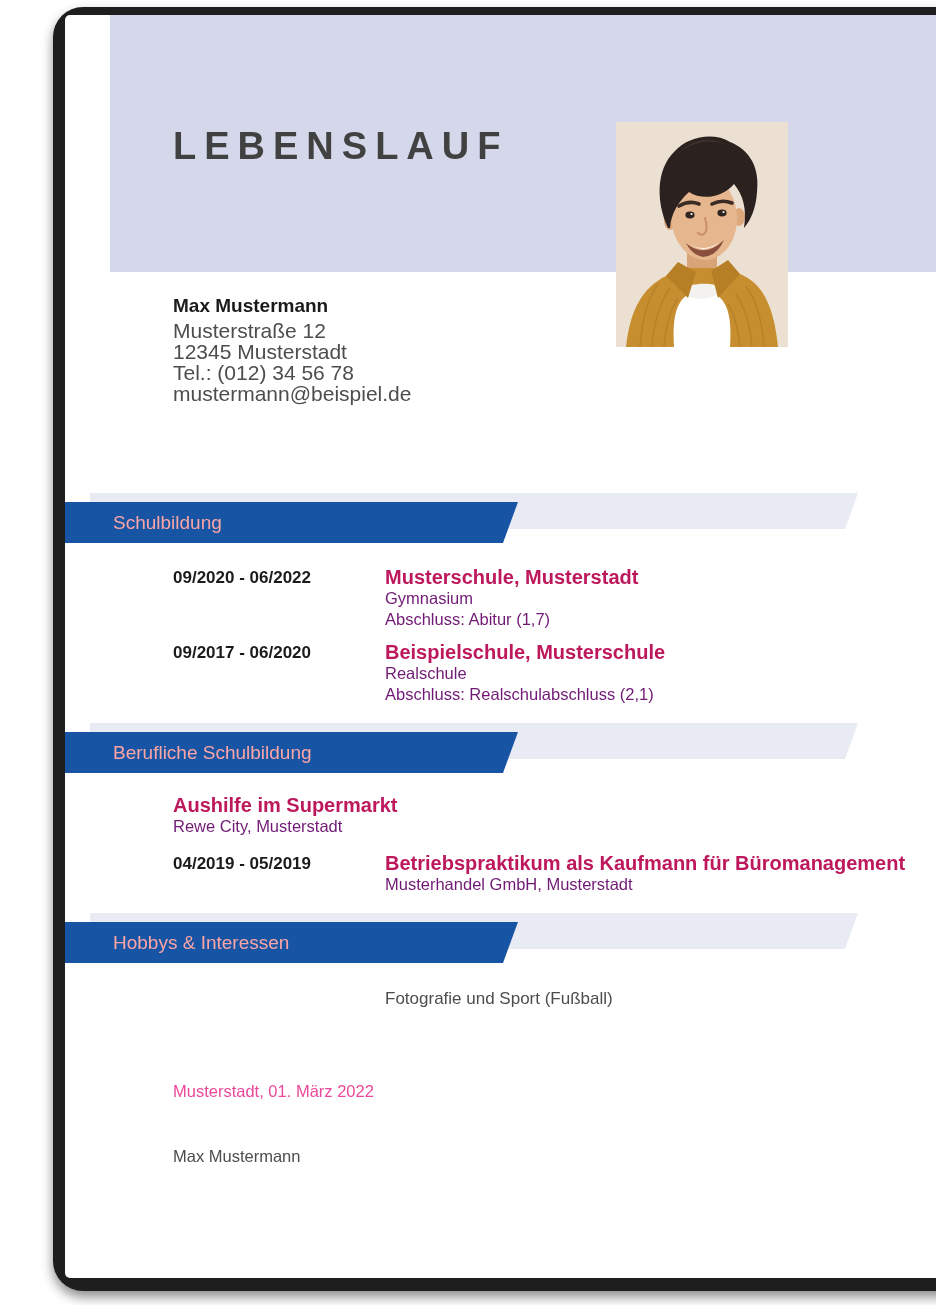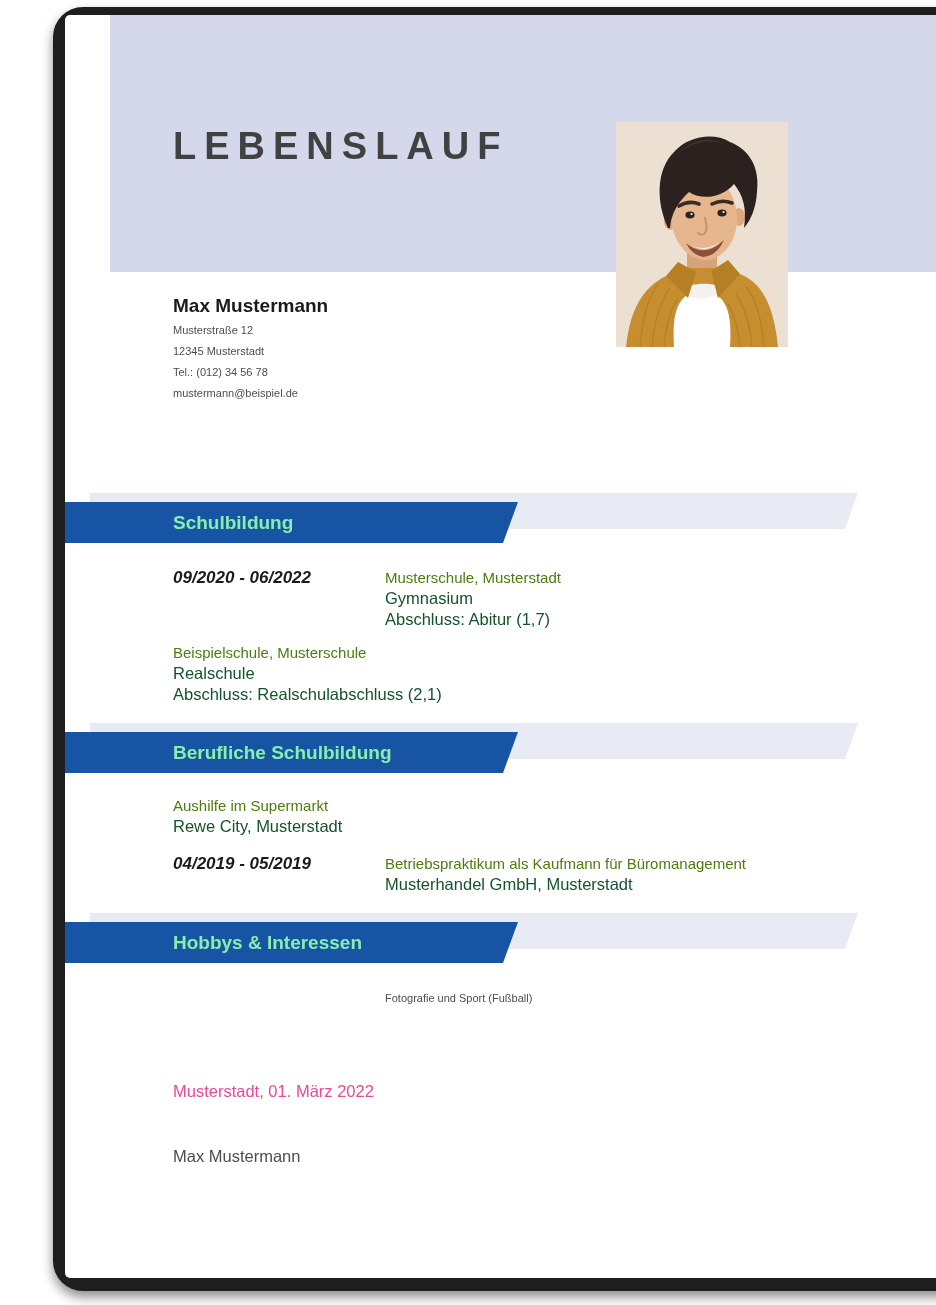--- a/index.html
+++ b/index.html
@@ -32,41 +32,41 @@
     color: #414141; white-space: nowrap;
   }
   .photo {
     position: absolute; left: 551px; top: 107px;
     width: 172px; height: 225px; overflow: hidden;
   }
   .photo svg { display: block; }
   
   .contact { position: absolute; left: 108px; top: 279px; }
   .contact .name { font-size: 19px; font-weight: bold; color: #1b1b1b; line-height: 24px; margin-bottom: 2px; }
-  .contact .cline { font-size: 11px; color: #4d4d4d; line-height: 21px; }
+  .contact .cline { font-size: 21px; color: #4d4d4d; line-height: 21px; }
   
   .banner-light {
     position: absolute; left: 25px; width: 768px; height: 36px;
     background: #e8ebf4;
     clip-path: polygon(0 0, 100% 0, calc(100% - 13px) 100%, 0 100%);
   }
   .banner-blue {
     position: absolute; left: 0; width: 453px; height: 41px;
-    background: #1754a4; color: #86efac;
+    background: #1754a4; color: #fca5a5;
     clip-path: polygon(0 0, 100% 0, calc(100% - 15px) 100%, 0 100%);
-    font-size: 19px; font-weight: bold; line-height: 41px;
-    padding-left: 108px; box-sizing: border-box;
+    font-size: 19px; font-weight: normal; line-height: 41px;
+    padding-left: 48px; box-sizing: border-box;
   }
   
   .entry { position: absolute; left: 108px; display: flex; }
-  .entry .date { width: 212px; flex: 0 0 212px; font-size: 17px; font-weight: bold; color: #1b1b1b; line-height: 21px; font-style: italic; }
+  .entry .date { width: 212px; flex: 0 0 212px; font-size: 17px; font-weight: bold; color: #1b1b1b; line-height: 21px; }
   .entry .ebody { }
-  .entry .etitle { font-size: 15px; font-weight: normal; color: #4d7c0f; line-height: 21px; white-space: nowrap; }
-  .entry .eline { font-size: 16.5px; color: #14532d; line-height: 21px; white-space: nowrap; }
-  .hobby-text { position: absolute; left: 320px; top: 973px; font-size: 11px; color: #4d4d4d; line-height: 21px; }
+  .entry .etitle { font-size: 20px; font-weight: bold; color: #be185d; line-height: 21px; white-space: nowrap; }
+  .entry .eline { font-size: 16.5px; color: #701a75; line-height: 21px; white-space: nowrap; }
+  .hobby-text { position: absolute; left: 320px; top: 973px; font-size: 17px; color: #4d4d4d; line-height: 21px; }
   .place-date { position: absolute; left: 108px; top: 1066px; font-size: 16.5px; color: #ec4899; line-height: 21px; }
   .signature  { position: absolute; left: 108px; top: 1131px; font-size: 16.5px; color: #4d4d4d; line-height: 21px; }
 </style>
 </head>
 <body>
 
 <div class="frame">
   <div class="page">
 
     <div class="band"></div>
@@ -132,20 +132,21 @@
     <div class="entry" style="top:552px">
       <div class="date">09/2020 - 06/2022</div>
       <div class="ebody">
         <div class="etitle">Musterschule, Musterstadt</div>
         <div class="eline">Gymnasium</div>
         <div class="eline">Abschluss: Abitur (1,7)</div>
       </div>
     </div>
 
     <div class="entry" style="top:627px">
+      <div class="date">09/2017 - 06/2020</div>
       <div class="ebody">
         <div class="etitle">Beispielschule, Musterschule</div>
         <div class="eline">Realschule</div>
         <div class="eline">Abschluss: Realschulabschluss (2,1)</div>
       </div>
     </div>
 
     <div class="banner-light" style="top:708px"></div>
     <div class="banner-blue" style="top:717px">Berufliche Schulbildung</div>
 

